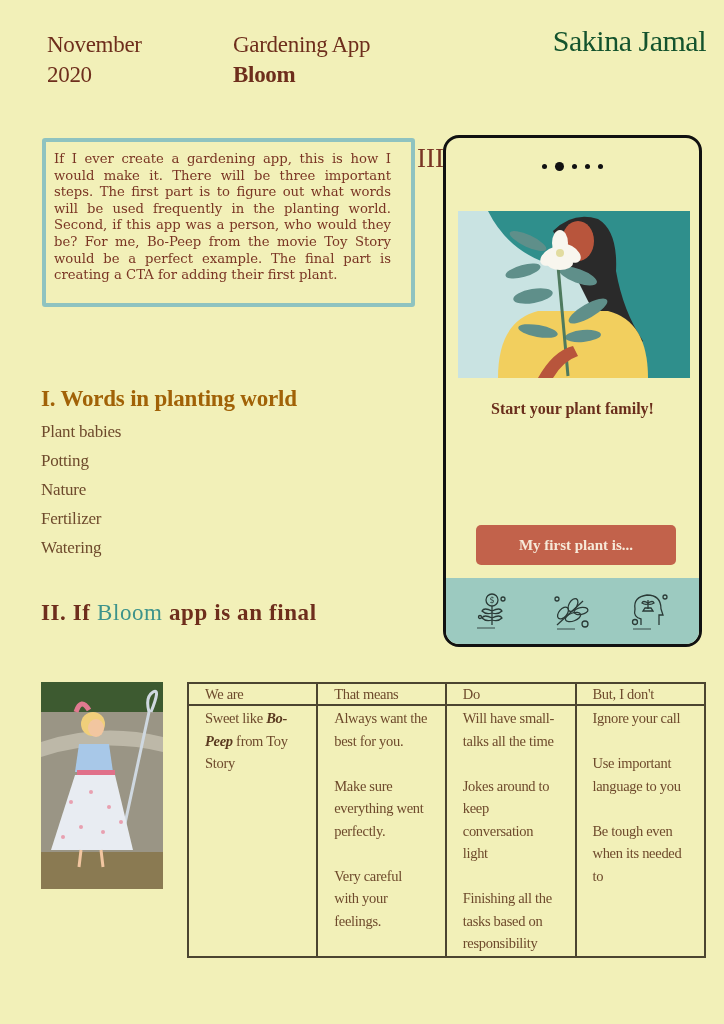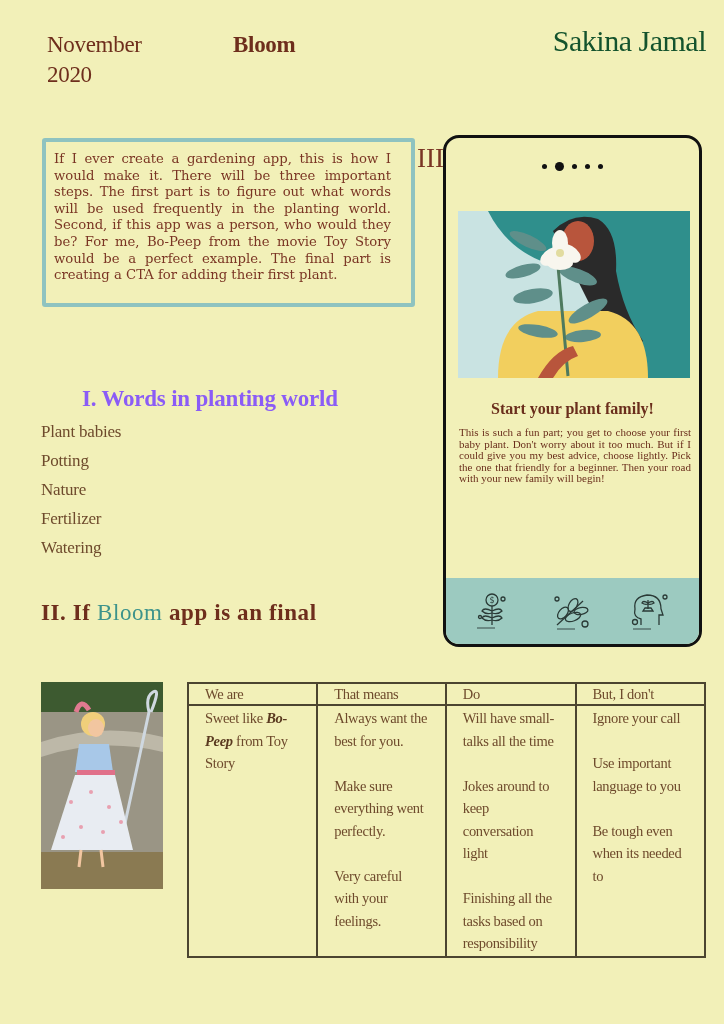--- a/index.html
+++ b/index.html
@@ -62,21 +62,21 @@
   }
   .nav {
     position: absolute; left: 0; right: 0; bottom: 0; height: 66px;
     background: #9ccac0;
     display: flex; justify-content: space-around; align-items: center;
     padding: 0 10px;
   }
   .nav-item { width: 50px; height: 46px; display: flex; align-items: center; justify-content: center; }
 
   
-  .sec1 { left: 41px; top: 386px; font-size: 23px; font-weight: bold; color: #8b5cf6; letter-spacing: -0.2px; margin-left: 41px; }
+  .sec1 { left: 41px; top: 386px; font-size: 23px; font-weight: bold; color: #a16207; letter-spacing: -0.2px; }
   .words { left: 41px; top: 420px; }
   .word { font-size: 17px; color: #6e4a2c; height: 29px; line-height: 24px; letter-spacing: -0.2px; }
 
   
   .sec2 { left: 41px; top: 600px; font-size: 23px; font-weight: bold; color: #6e2e1c; letter-spacing: 0.6px; }
   .sec2 .accent { color: #3d938b; font-weight: normal; }
 
   
   .bopeep {
     left: 41px; top: 682px; width: 122px; height: 207px;
@@ -102,20 +102,21 @@
   .c1 { width: 130px; } .c2 { width: 129px; } .c3 { width: 130px; } .c4 { width: 130px; }
 </style>
 </head>
 <body>
 
 <div class="abs hdr-date">
   <div>November</div>
   <div>2020</div>
 </div>
 <div class="abs hdr-title">
+  <div>Gardening App</div>
   <div class="sub">Bloom</div>
 </div>
 <div class="abs hdr-author">Sakina Jamal</div>
 
 <div class="abs intro">
   <p>If I ever create a gardening app, this is how I would make it. There will be three important steps. The first part is to figure out what words will be used frequently in the planting world. Second, if this app was a person, who would they be? For me, Bo-Peep from the movie Toy Story would be a perfect example. The final part is creating a CTA for adding their first plant.</p>
 </div>
 
 <div class="abs step3">III.</div>
 
@@ -150,22 +151,22 @@
         <ellipse cx="110" cy="42" rx="14" ry="8" transform="rotate(30 110 42)"></ellipse>
         <ellipse cx="102" cy="32" rx="8" ry="13"></ellipse>
         <ellipse cx="102" cy="52" rx="13" ry="7"></ellipse>
       </g>
       <circle cx="102" cy="42" r="4" fill="#e2dca0"></circle>
       <path d="M80 167 Q95 140 115 135 L120 145 Q105 150 95 167 Z" fill="#b8553c"></path>
     </svg>
   </div>
 
   <div class="hero-title">Start your plant family!</div>
-  <div class="hero-body">This is such a fun part; you get to choose your first baby plant. Don't worry about it too much. But if I could give you my best advice, choose lightly. Pick the one that friendly for a beginner. Then your road with your new family will begin!</div>
-
+
+  <button class="cta">My first plant is...</button>
 
   <div class="nav">
     <div class="nav-item">
       <svg width="46" height="40" viewBox="0 0 46 40">
         <g fill="none" stroke="#2a3a36" stroke-width="1.3">
           <circle cx="20" cy="9" r="6"></circle>
           <path d="M20 15 L20 34"></path>
           <path d="M20 20 Q12 16 10 20 Q14 24 20 22"></path>
           <path d="M20 20 Q28 16 30 20 Q26 24 20 22"></path>
           <path d="M20 27 Q12 23 10 27 Q14 31 20 29"></path>

